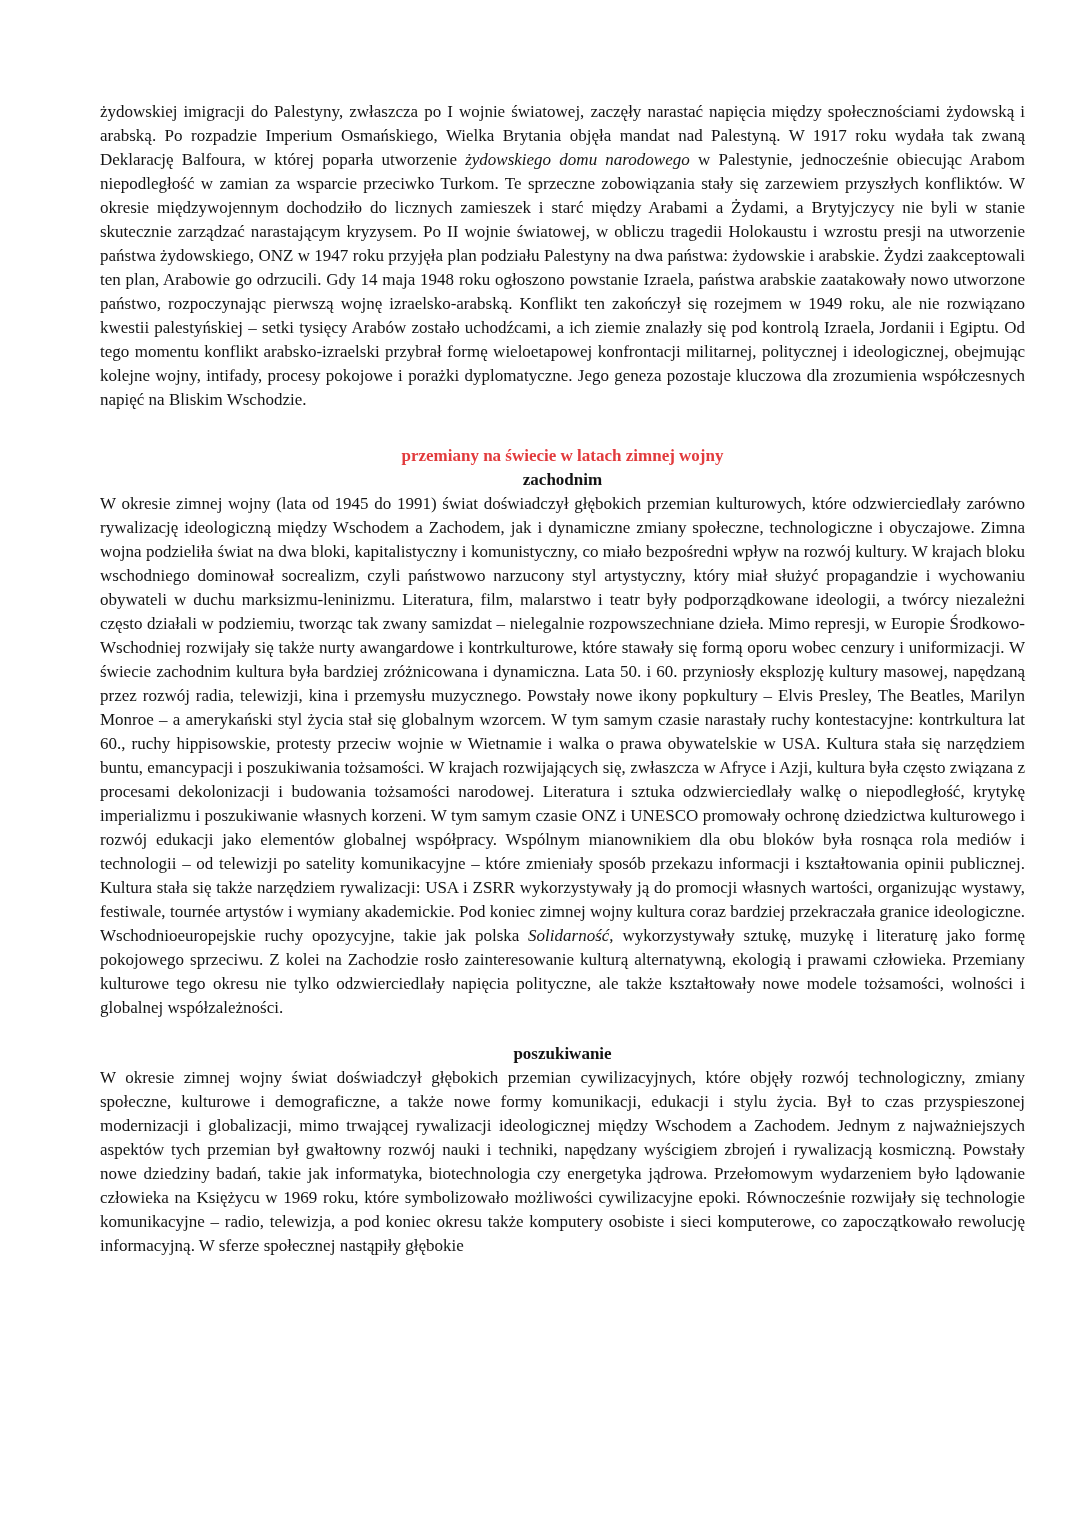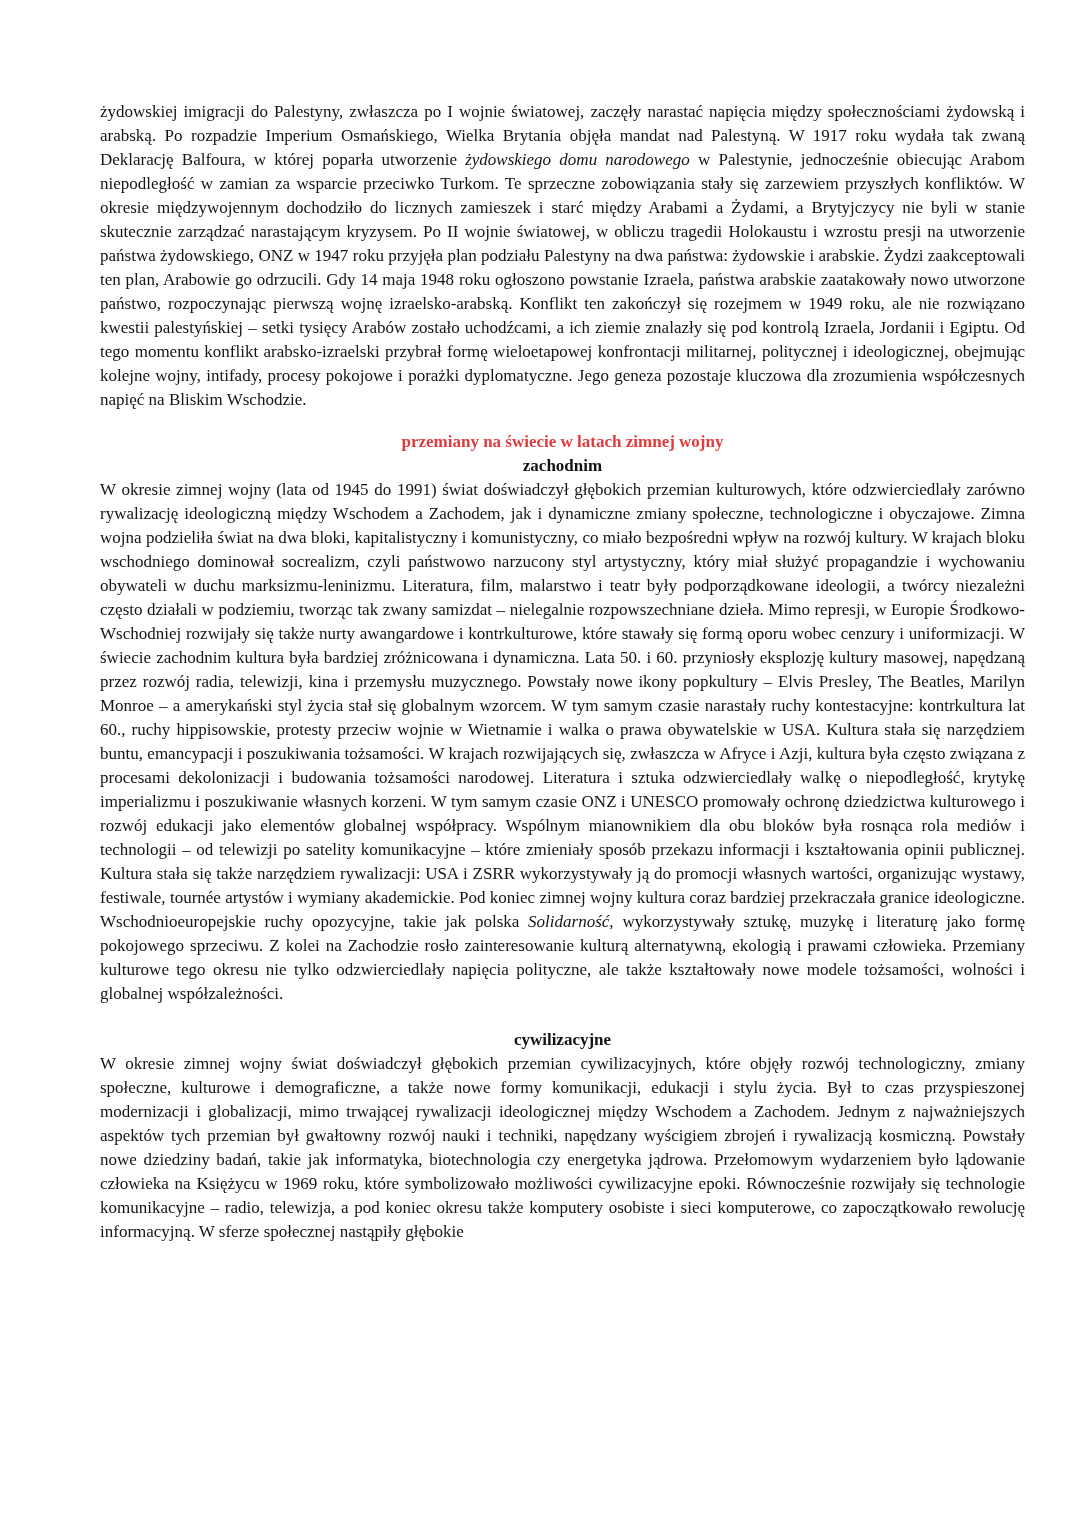--- a/index.html
+++ b/index.html
@@ -28,37 +28,37 @@
   .heading {
     margin: 0;
     text-align: center;
     font-weight: 700;
     font-size: 17px;
     line-height: 24px;
     color: inherit;
   }
   .heading-red {
     color: var(--heading-color, #e23b3d);
-    margin-top: 18px;
+    margin-top: 32px;
   }
   .heading-gap {
     margin-top: 22px;
   }
   .run-italic { font-style: italic; }
 </style>
 </head>
 <body>
 
 <div class="page">
 
   <p class="para"><span>żydowskiej imigracji do Palestyny, zwłaszcza po I wojnie światowej, zaczęły narastać napięcia między społecznościami żydowską i arabską. Po rozpadzie Imperium Osmańskiego, Wielka Brytania objęła mandat nad Palestyną. W 1917 roku wydała tak zwaną Deklarację Balfoura, w której poparła utworzenie </span><span class="run-italic">żydowskiego domu narodowego</span><span> w Palestynie, jednocześnie obiecując Arabom niepodległość w zamian za wsparcie przeciwko Turkom. Te sprzeczne zobowiązania stały się zarzewiem przyszłych konfliktów. W okresie międzywojennym dochodziło do licznych zamieszek i starć między Arabami a Żydami, a Brytyjczycy nie byli w stanie skutecznie zarządzać narastającym kryzysem. Po II wojnie światowej, w obliczu tragedii Holokaustu i wzrostu presji na utworzenie państwa żydowskiego, ONZ w 1947 roku przyjęła plan podziału Palestyny na dwa państwa: żydowskie i arabskie. Żydzi zaakceptowali ten plan, Arabowie go odrzucili. Gdy 14 maja 1948 roku ogłoszono powstanie Izraela, państwa arabskie zaatakowały nowo utworzone państwo, rozpoczynając pierwszą wojnę izraelsko-arabską. Konflikt ten zakończył się rozejmem w 1949 roku, ale nie rozwiązano kwestii palestyńskiej – setki tysięcy Arabów zostało uchodźcami, a ich ziemie znalazły się pod kontrolą Izraela, Jordanii i Egiptu. Od tego momentu konflikt arabsko-izraelski przybrał formę wieloetapowej konfrontacji militarnej, politycznej i ideologicznej, obejmując kolejne wojny, intifady, procesy pokojowe i porażki dyplomatyczne. Jego geneza pozostaje kluczowa dla zrozumienia współczesnych napięć na Bliskim Wschodzie.</span></p>
 
   <h2 class="heading heading-red">przemiany na świecie w latach zimnej wojny</h2>
 
   <h3 class="heading">zachodnim</h3>
 
   <p class="para"><span>W okresie zimnej wojny (lata od 1945 do 1991) świat doświadczył głębokich przemian kulturowych, które odzwierciedlały zarówno rywalizację ideologiczną między Wschodem a Zachodem, jak i dynamiczne zmiany społeczne, technologiczne i obyczajowe. Zimna wojna podzieliła świat na dwa bloki, kapitalistyczny i komunistyczny, co miało bezpośredni wpływ na rozwój kultury. W krajach bloku wschodniego dominował socrealizm, czyli państwowo narzucony styl artystyczny, który miał służyć propagandzie i wychowaniu obywateli w duchu marksizmu-leninizmu. Literatura, film, malarstwo i teatr były podporządkowane ideologii, a twórcy niezależni często działali w podziemiu, tworząc tak zwany samizdat – nielegalnie rozpowszechniane dzieła. Mimo represji, w Europie Środkowo-Wschodniej rozwijały się także nurty awangardowe i kontrkulturowe, które stawały się formą oporu wobec cenzury i uniformizacji. W świecie zachodnim kultura była bardziej zróżnicowana i dynamiczna. Lata 50. i 60. przyniosły eksplozję kultury masowej, napędzaną przez rozwój radia, telewizji, kina i przemysłu muzycznego. Powstały nowe ikony popkultury – Elvis Presley, The Beatles, Marilyn Monroe – a amerykański styl życia stał się globalnym wzorcem. W tym samym czasie narastały ruchy kontestacyjne: kontrkultura lat 60., ruchy hippisowskie, protesty przeciw wojnie w Wietnamie i walka o prawa obywatelskie w USA. Kultura stała się narzędziem buntu, emancypacji i poszukiwania tożsamości. W krajach rozwijających się, zwłaszcza w Afryce i Azji, kultura była często związana z procesami dekolonizacji i budowania tożsamości narodowej. Literatura i sztuka odzwierciedlały walkę o niepodległość, krytykę imperializmu i poszukiwanie własnych korzeni. W tym samym czasie ONZ i UNESCO promowały ochronę dziedzictwa kulturowego i rozwój edukacji jako elementów globalnej współpracy. Wspólnym mianownikiem dla obu bloków była rosnąca rola mediów i technologii – od telewizji po satelity komunikacyjne – które zmieniały sposób przekazu informacji i kształtowania opinii publicznej. Kultura stała się także narzędziem rywalizacji: USA i ZSRR wykorzystywały ją do promocji własnych wartości, organizując wystawy, festiwale, tournée artystów i wymiany akademickie. Pod koniec zimnej wojny kultura coraz bardziej przekraczała granice ideologiczne. Wschodnioeuropejskie ruchy opozycyjne, takie jak polska </span><span class="run-italic">Solidarność</span><span>, wykorzystywały sztukę, muzykę i literaturę jako formę pokojowego sprzeciwu. Z kolei na Zachodzie rosło zainteresowanie kulturą alternatywną, ekologią i prawami człowieka. Przemiany kulturowe tego okresu nie tylko odzwierciedlały napięcia polityczne, ale także kształtowały nowe modele tożsamości, wolności i globalnej współzależności.</span></p>
 
-  <h3 class="heading heading-gap">cywilizacyjne</h3>
+  <h3 class="heading heading-gap">poszukiwanie</h3>
 
   <p class="para">W okresie zimnej wojny świat doświadczył głębokich przemian cywilizacyjnych, które objęły rozwój technologiczny, zmiany społeczne, kulturowe i demograficzne, a także nowe formy komunikacji, edukacji i stylu życia. Był to czas przyspieszonej modernizacji i globalizacji, mimo trwającej rywalizacji ideologicznej między Wschodem a Zachodem. Jednym z najważniejszych aspektów tych przemian był gwałtowny rozwój nauki i techniki, napędzany wyścigiem zbrojeń i rywalizacją kosmiczną. Powstały nowe dziedziny badań, takie jak informatyka, biotechnologia czy energetyka jądrowa. Przełomowym wydarzeniem było lądowanie człowieka na Księżycu w 1969 roku, które symbolizowało możliwości cywilizacyjne epoki. Równocześnie rozwijały się technologie komunikacyjne – radio, telewizja, a pod koniec okresu także komputery osobiste i sieci komputerowe, co zapoczątkowało rewolucję informacyjną. W sferze społecznej nastąpiły głębokie</p>
 
 </div>
 
 </body></html>

